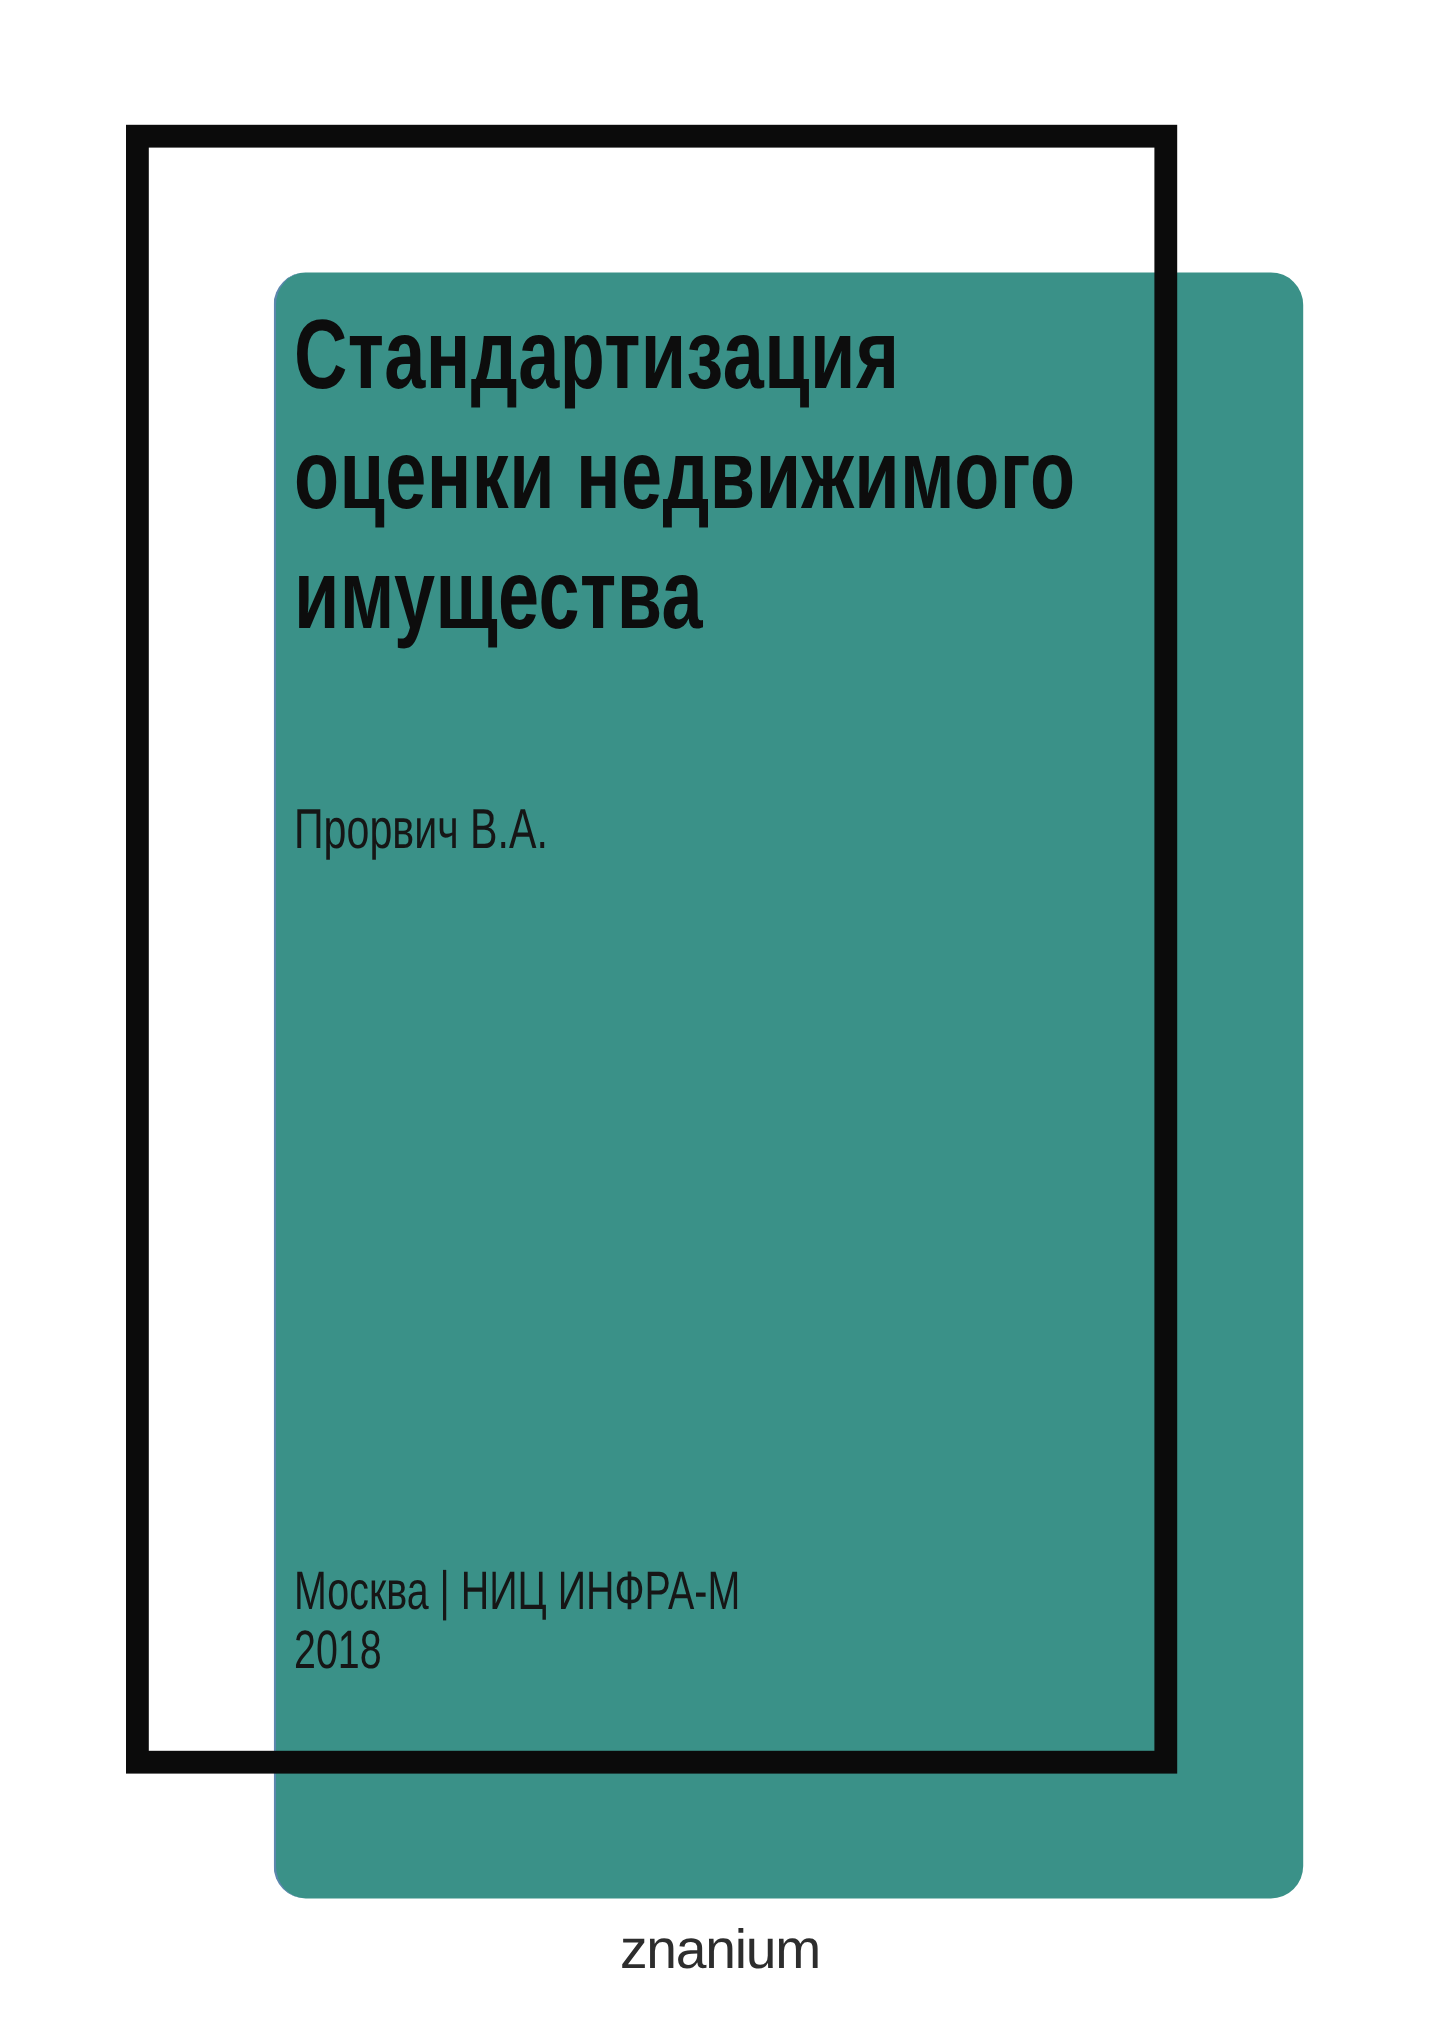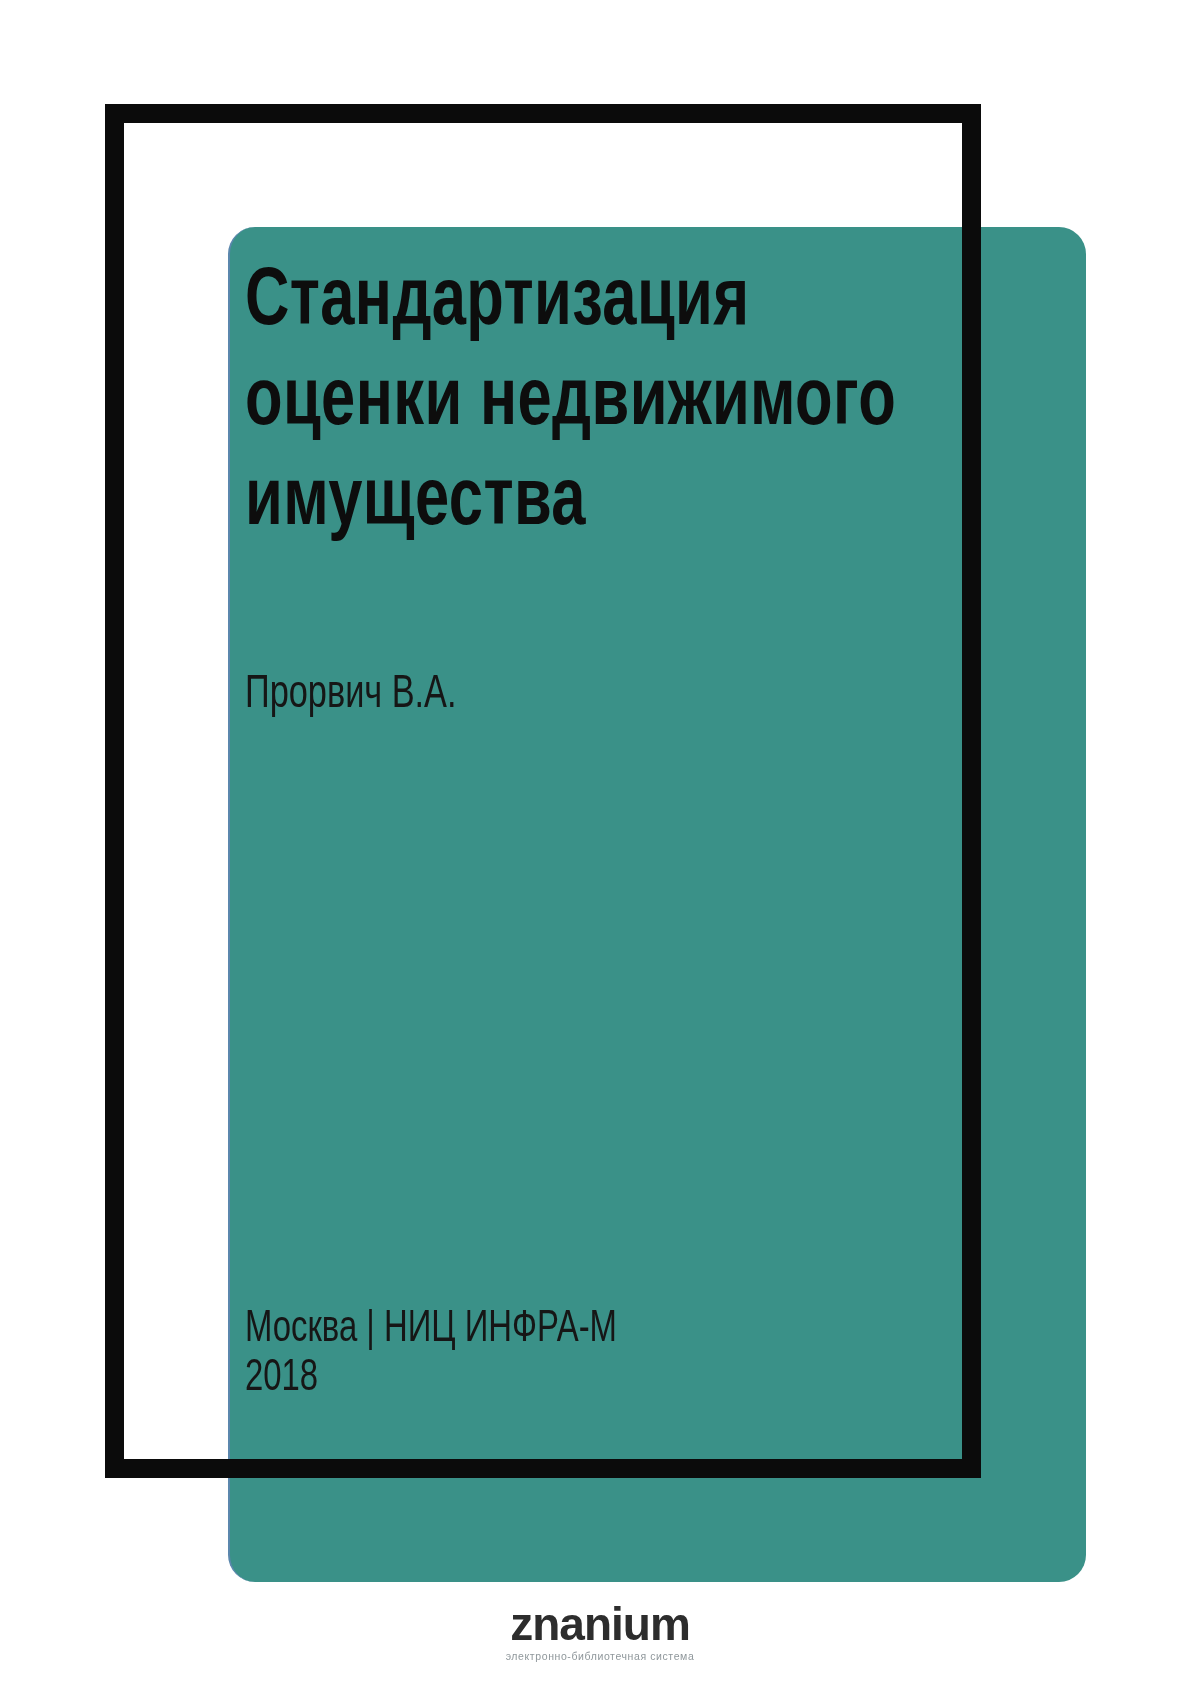--- a/index.html
+++ b/index.html
@@ -84,21 +84,21 @@
     position: absolute;
     left: 0;
     top: 1599px;
     width: 100%;
     text-align: center;
     z-index: 3;
   }
   .logo .wordmark {
     font-size: 46px;
     line-height: 50px;
-    font-weight: bold;
+    font-weight: normal;
     letter-spacing: -1px;
     color: var(--logo-ink, #2d2d2d);
   }
   .logo .tagline {
     font-size: 10.5px;
     line-height: 14px;
     letter-spacing: 0.6px;
     color: var(--logo-muted, #8f979b);
   }
 </style>
@@ -119,16 +119,15 @@
     <div class="author">Прорвич В.А.</div>
 
     <div class="imprint">
       <div>Москва | НИЦ ИНФРА-М</div>
       <div>2018</div>
     </div>
   </div>
 
   <div class="logo">
     <div class="wordmark">znanium</div>
-    <div class="tagline">электронно-библиотечная система</div>
   </div>
 
 </div>
 
 </body></html>

